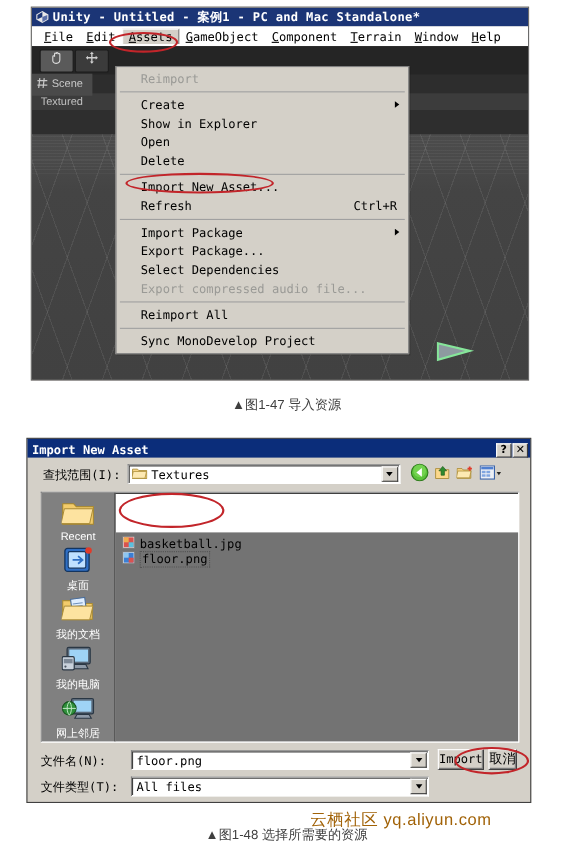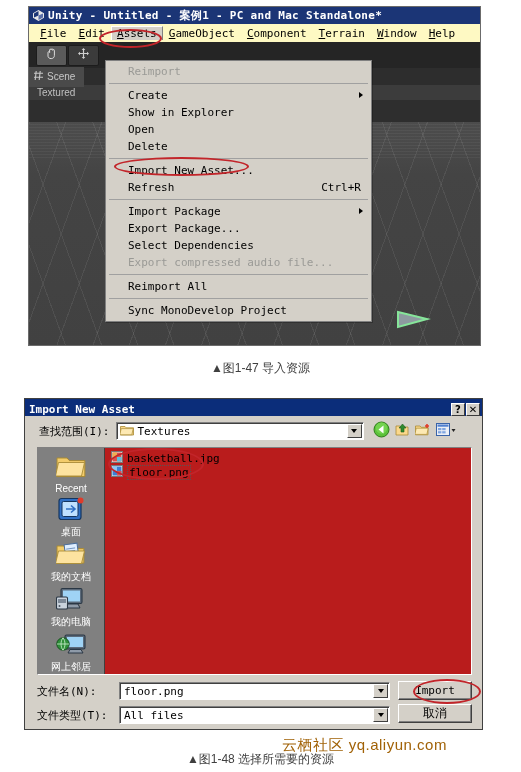--- a/index.html
+++ b/index.html
@@ -43,21 +43,21 @@
   #unity-title-text {
     color: #ffffff;
     font-family: "DejaVu Sans Mono", monospace;
     font-size: 11px;
     font-weight: bold;
     letter-spacing: 0.3px;
     white-space: nowrap;
   }
   #unity-menubar {
     height: 18px;
-    background: #fef9c3;
+    background: #ffffff;
     display: flex;
     align-items: center;
     padding-left: 5px;
     font-family: "DejaVu Sans Mono", monospace;
     font-size: 11px;
     color: #000;
     position: relative;
   }
   .menu-item {
     padding: 1px 6px;
@@ -315,23 +315,24 @@
   }
   .place-label {
     font-family: "Liberation Sans", sans-serif;
     font-size: 10px;
     color: #ffffff;
     margin-top: 1px;
     white-space: nowrap;
   }
   #file-list {
     flex: 1;
-    background: #b91c1c;
+    background: #737373;
     padding: 3px 0 0 4px;
     position: relative;
+    margin-top: 36px;
   }
   .file-row {
     display: flex; align-items: center;
     height: 14px;
     gap: 4px;
     padding-left: 2px;
   }
   .file-name {
     font-family: "DejaVu Sans Mono", monospace;
     font-size: 11px;
@@ -365,21 +366,21 @@
     box-shadow: inset 1px 1px 0 #404040;
     position: relative;
     display: flex; align-items: center;
     padding-left: 4px;
     box-sizing: border-box;
     font-family: "DejaVu Sans Mono", monospace;
     font-size: 11px;
   }
   #dlg-buttons {
     width: 74px;
-    display: flex; flex-direction: column;
+    display: flex; 
     gap: 4px;
     padding-top: 0px;
   }
   .dlg-btn {
     height: 19px;
     background: #d4d0c8;
     border: 1px solid #ffffff;
     border-right-color: #404040; border-bottom-color: #404040;
     box-shadow: inset -1px -1px 0 #808080;
     display: flex; align-items: center; justify-content: center;

